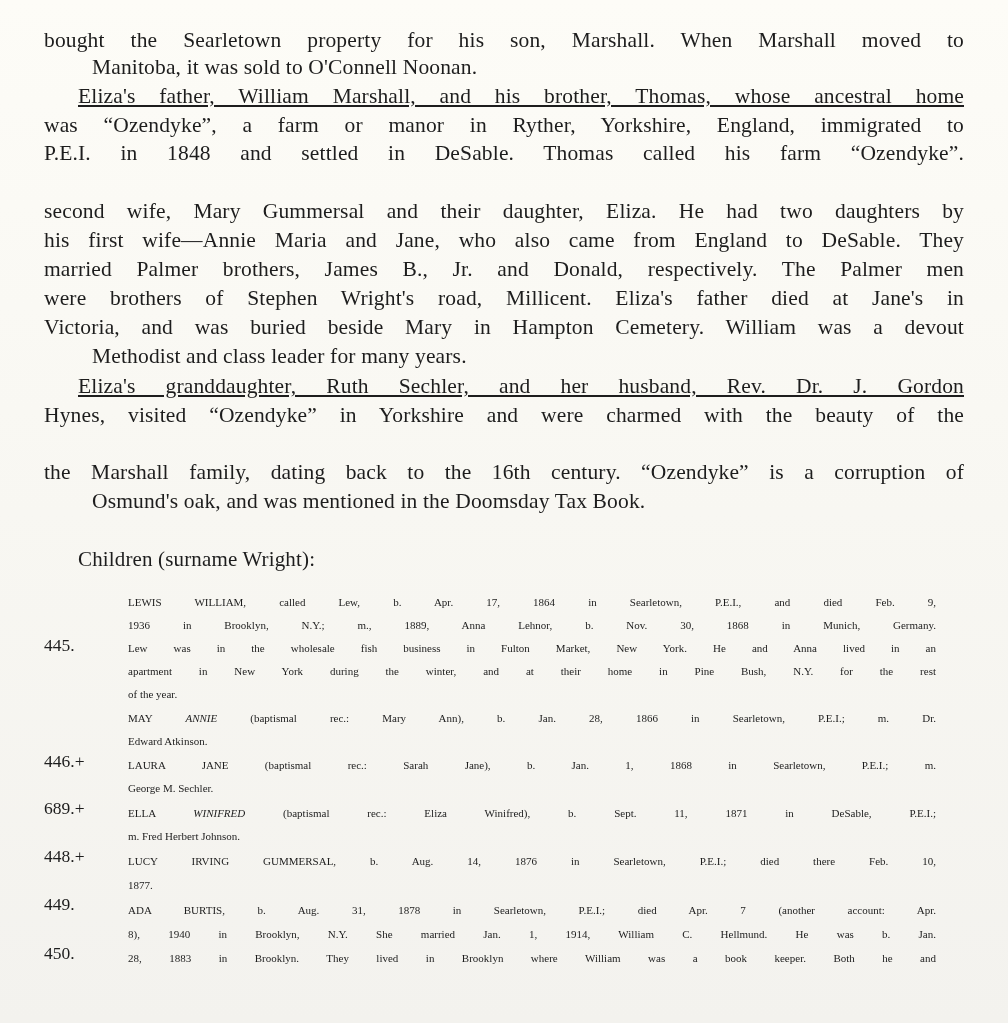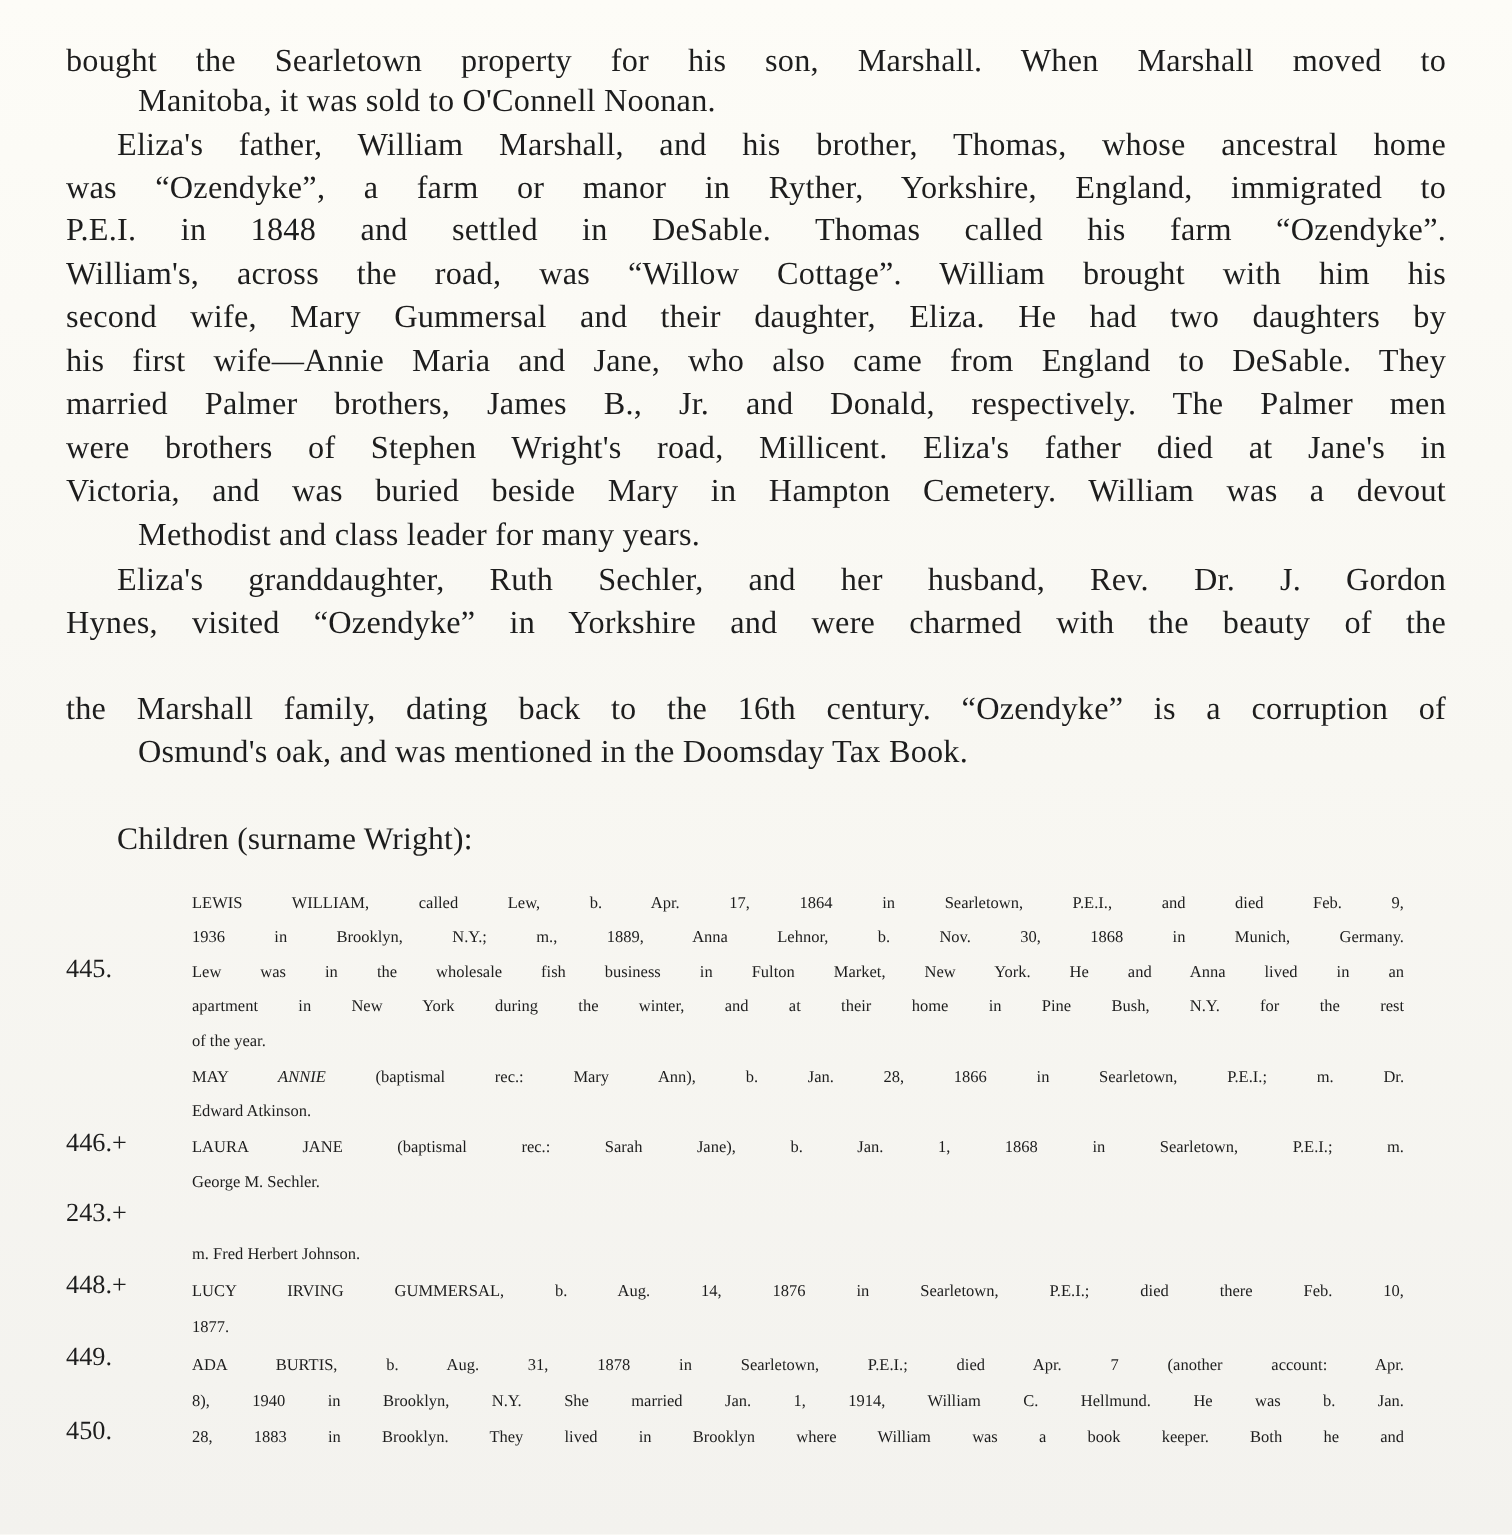--- a/index.html
+++ b/index.html
@@ -16,21 +16,21 @@
   }
   .line {
     position: absolute;
     white-space: nowrap;
     font-size: 21.5px;
     letter-spacing: 0.15px;
     line-height: 1;
   }
   .body-line { left: 44px; width: 920px; text-align: justify; text-align-last: justify; }
   .body-line.last { text-align-last: left; margin-left: 48px; }
-  .indent { left: 78px; width: 886px; }
+  .indent { left: 78px; width: 886px; text-decoration: underline; }
   .heading { left: 78px; font-size: 21px; }
   .entry-num {
     position: absolute; left: 44px; font-size: 17.5px; line-height: 1; white-space: nowrap; margin-top: 40px;
   }
   .entry-line {
     position: absolute; left: 128px; width: 808px; font-size: 11px; line-height: 1;
     white-space: nowrap; text-align: justify; text-align-last: justify;
   }
   .entry-line.last { text-align-last: left; }
   i { font-style: italic; }
@@ -39,21 +39,20 @@
 <body>
 
 <div class="page">
 
   <div class="line body-line" style="top:30px">bought the Searletown property for his son, Marshall. When Marshall moved to</div>
   <div class="line body-line last" style="top:57px">Manitoba, it was sold to O'Connell Noonan.</div>
 
   <div class="line body-line indent" style="top:86px">Eliza's father, William Marshall, and his brother, Thomas, whose ancestral home</div>
   <div class="line body-line" style="top:115px">was “Ozendyke”, a farm or manor in Ryther, Yorkshire, England, immigrated to</div>
   <div class="line body-line" style="top:143px">P.E.I. in 1848 and settled in DeSable. Thomas called his farm “Ozendyke”.</div>
-  <div class="line body-line" style="top:172px">William's, across the road, was “Willow Cottage”. William brought with him his</div>
   <div class="line body-line" style="top:201px">second wife, Mary Gummersal and their daughter, Eliza. He had two daughters by</div>
   <div class="line body-line" style="top:230px">his first wife—Annie Maria and Jane, who also came from England to DeSable. They</div>
   <div class="line body-line" style="top:259px">married Palmer brothers, James B., Jr. and Donald, respectively. The Palmer men</div>
   <div class="line body-line" style="top:288px">were brothers of Stephen Wright's road, Millicent. Eliza's father died at Jane's in</div>
   <div class="line body-line" style="top:317px">Victoria, and was buried beside Mary in Hampton Cemetery. William was a devout</div>
   <div class="line body-line last" style="top:346px">Methodist and class leader for many years.</div>
 
   <div class="line body-line indent" style="top:376px">Eliza's granddaughter, Ruth Sechler, and her husband, Rev. Dr. J. Gordon</div>
   <div class="line body-line" style="top:405px">Hynes, visited “Ozendyke” in Yorkshire and were charmed with the beauty of the</div>
   <div class="line body-line" style="top:462px">the Marshall family, dating back to the 16th century. “Ozendyke” is a corruption of</div>
@@ -65,25 +64,26 @@
   <div class="entry-line" style="top:597px">LEWIS WILLIAM, called Lew, b. Apr. 17, 1864 in Searletown, P.E.I., and died Feb. 9,</div>
   <div class="entry-line" style="top:620px">1936 in Brooklyn, N.Y.; m., 1889, Anna Lehnor, b. Nov. 30, 1868 in Munich, Germany.</div>
   <div class="entry-line" style="top:643px">Lew was in the wholesale fish business in Fulton Market, New York. He and Anna lived in an</div>
   <div class="entry-line" style="top:666px">apartment in New York during the winter, and at their home in Pine Bush, N.Y. for the rest</div>
   <div class="entry-line last" style="top:689px">of the year.</div>
 
   <div class="entry-num" style="top:713px">446.+</div>
   <div class="entry-line" style="top:713px"><span>MAY</span> <i>ANNIE</i><span> (baptismal rec.: Mary Ann), b. Jan. 28, 1866 in Searletown, P.E.I.; m. Dr.</span></div>
   <div class="entry-line last" style="top:736px">Edward Atkinson.</div>
 
-  <div class="entry-num" style="top:760px">243.+</div>
+  <div class="entry-num" style="top:760px">689.+</div>
   <div class="entry-line" style="top:760px">LAURA JANE (baptismal rec.: Sarah Jane), b. Jan. 1, 1868 in Searletown, P.E.I.; m.</div>
   <div class="entry-line last" style="top:783px">George M. Sechler.</div>
 
   <div class="entry-num" style="top:808px">448.+</div>
+  <div class="entry-line" style="top:808px"><span>ELLA</span> <i>WINIFRED</i><span> (baptismal rec.: Eliza Winifred), b. Sept. 11, 1871 in DeSable, P.E.I.;</span></div>
   <div class="entry-line last" style="top:831px">m. Fred Herbert Johnson.</div>
 
   <div class="entry-num" style="top:856px">449.</div>
   <div class="entry-line" style="top:856px">LUCY IRVING GUMMERSAL, b. Aug. 14, 1876 in Searletown, P.E.I.; died there Feb. 10,</div>
   <div class="entry-line last" style="top:880px">1877.</div>
 
   <div class="entry-num" style="top:905px">450.</div>
   <div class="entry-line" style="top:905px">ADA BURTIS, b. Aug. 31, 1878 in Searletown, P.E.I.; died Apr. 7 (another account: Apr.</div>
   <div class="entry-line" style="top:929px">8), 1940 in Brooklyn, N.Y. She married Jan. 1, 1914, William C. Hellmund. He was b. Jan.</div>
   <div class="entry-line" style="top:953px">28, 1883 in Brooklyn. They lived in Brooklyn where William was a book keeper. Both he and</div>

